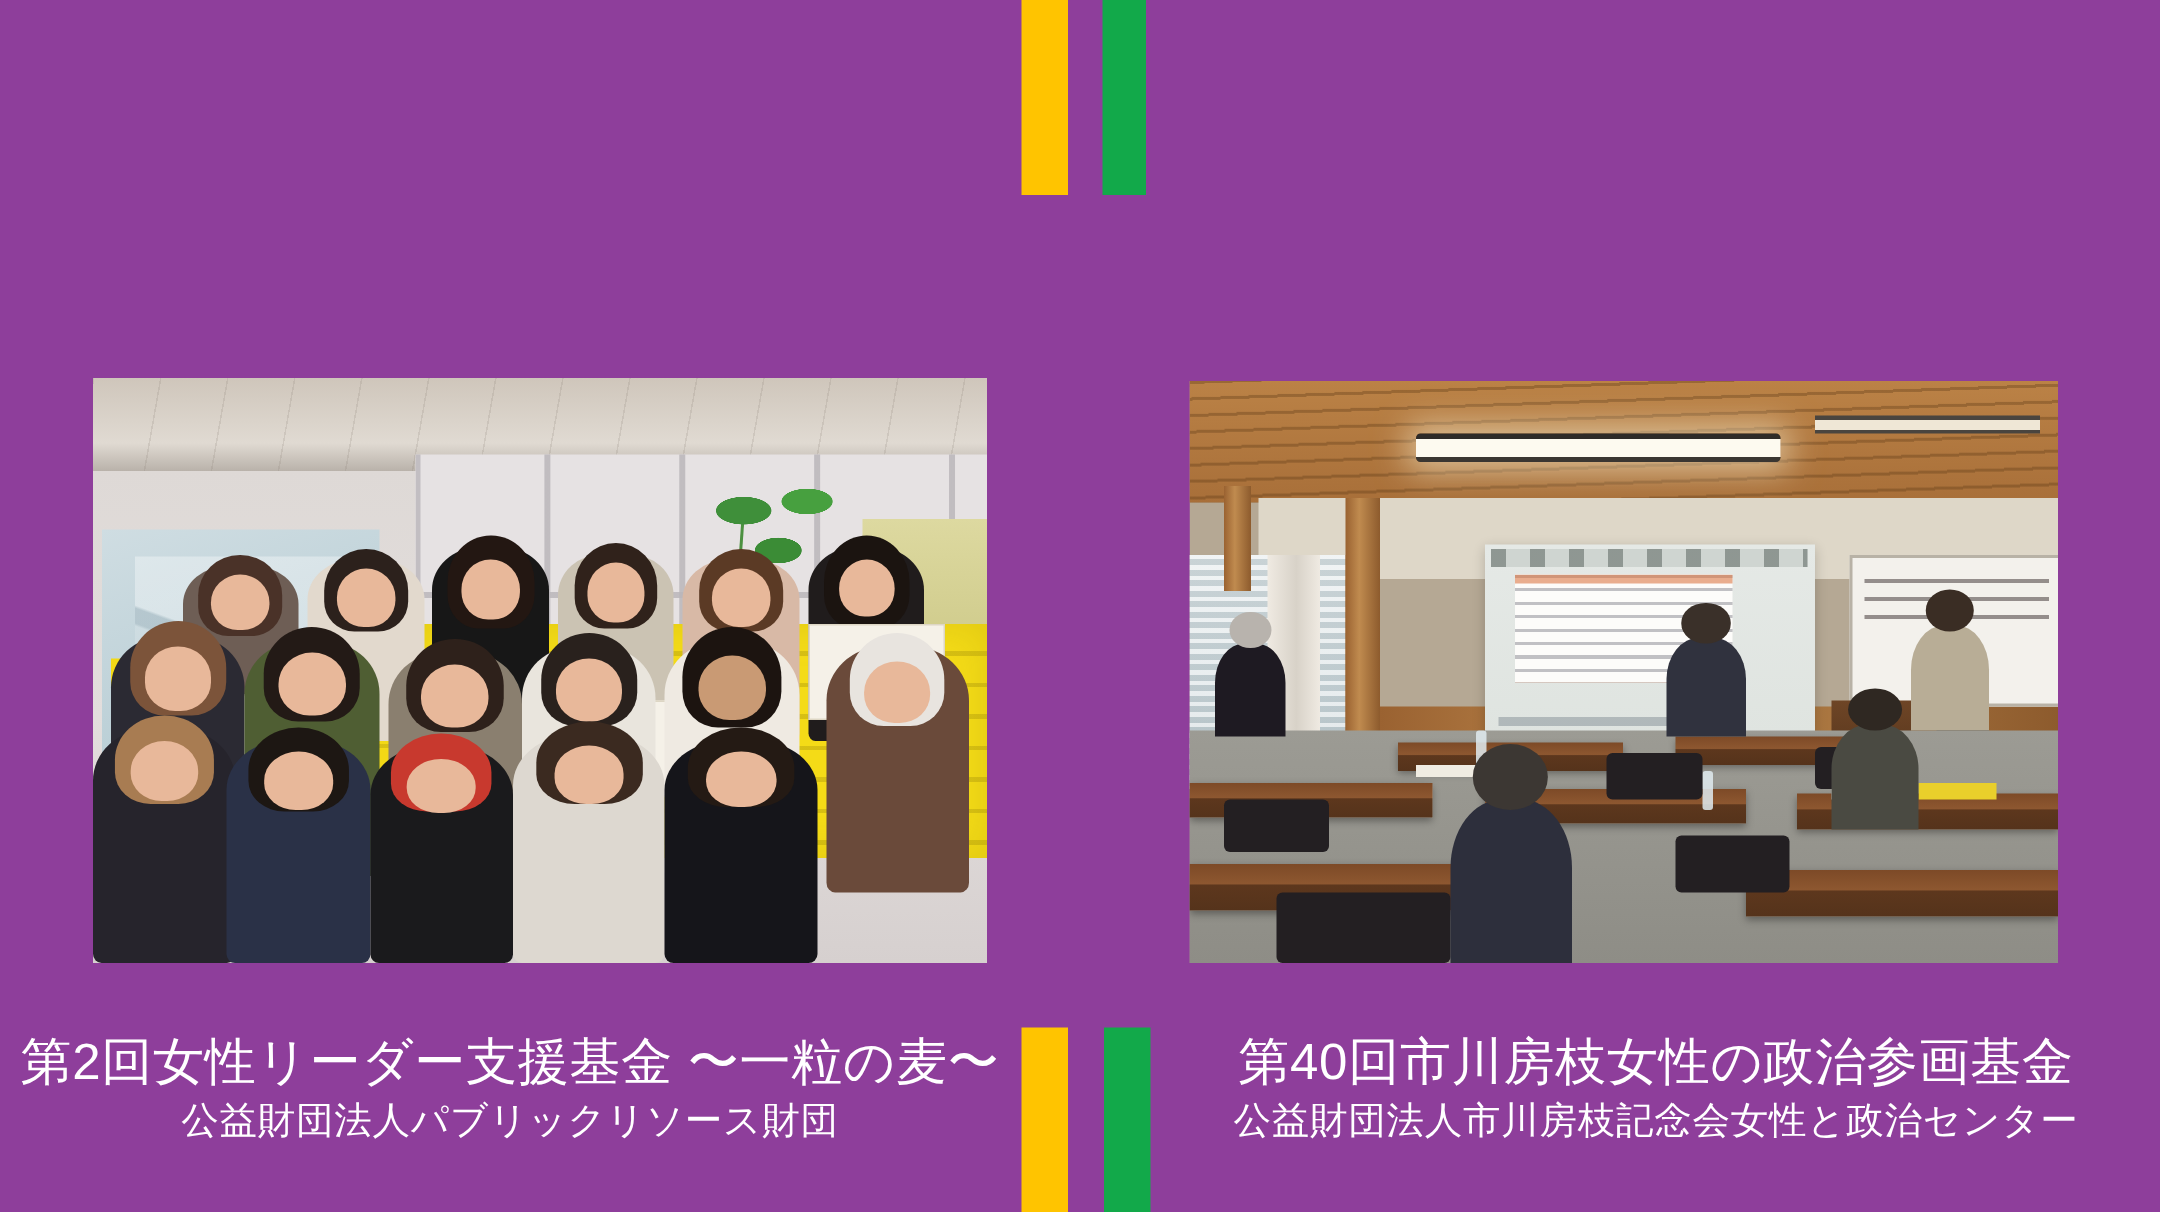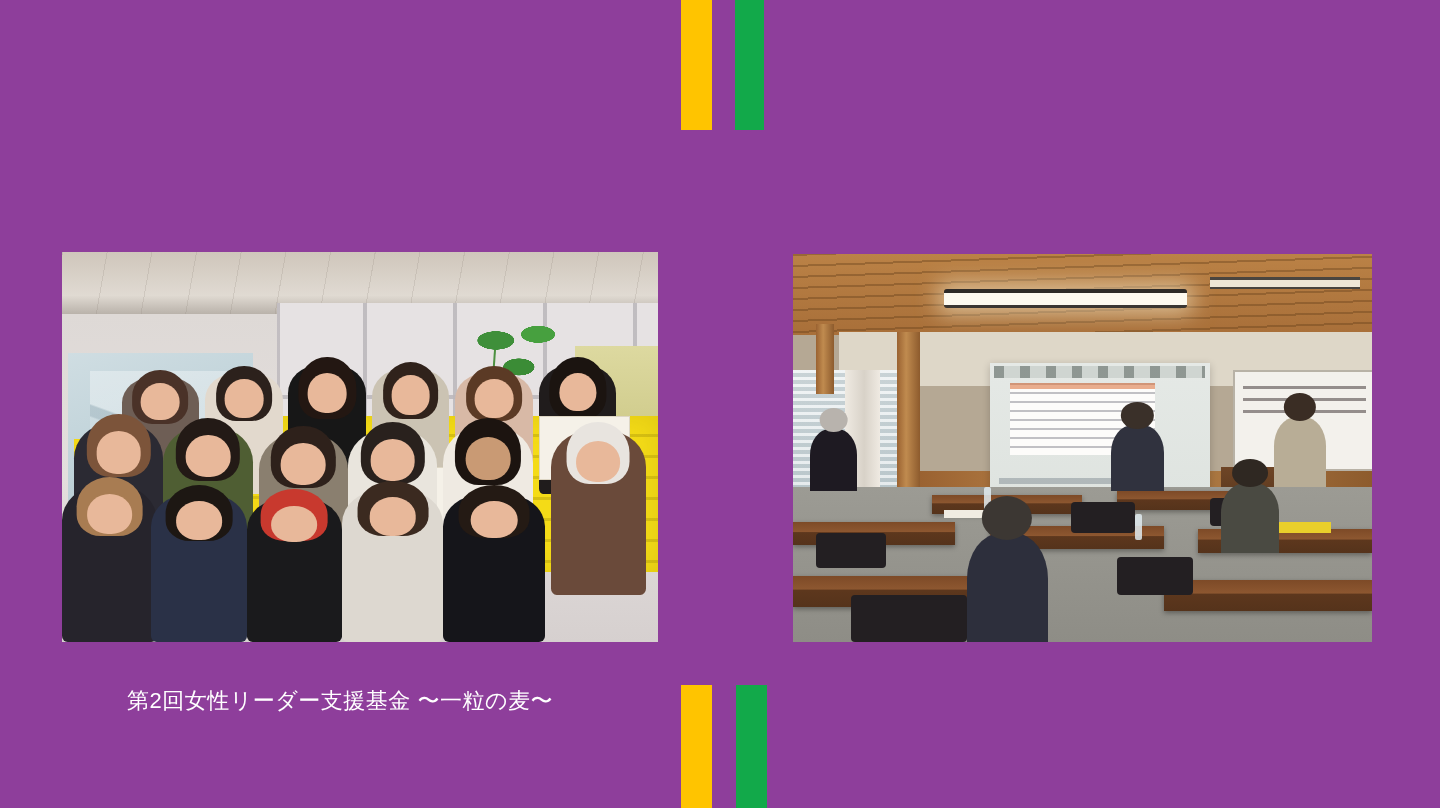--- a/index.html
+++ b/index.html
@@ -247,21 +247,21 @@
   
   .caption {
     position: absolute;
     color: #ffffff;
     text-align: center;
     line-height: 1.32;
     white-space: nowrap;
   }
   #caption-left  { left: 0px;   top: 686px; width: 680px; }
   #caption-right { left: 768px; top: 686px; width: 672px; }
-  .caption .line1 { font-size: 22px; letter-spacing: .5px; }
+  .caption .line1 { font-size: 34px; letter-spacing: .5px; }
   .caption .line2 { font-size: 25px; letter-spacing: .5px; }
 </style>
 </head>
 <body>
 
 <div id="slide">
 
   <div class="bar-top" id="bar-top-yellow"></div>
   <div class="bar-top" id="bar-top-green"></div>
 
@@ -411,15 +411,20 @@
     <div class="seated" style="left:74%;top:59%;width:10%;height:18%;background:#4a4a42;">
       <div class="h" style="background:#2f2822;"></div>
     </div>
   </div>
 
   <div class="bar-bottom" id="bar-bottom-yellow"></div>
   <div class="bar-bottom" id="bar-bottom-green"></div>
 
   <div class="caption" id="caption-left">
     <div class="line1">第2回女性リーダー支援基金 〜一粒の麦〜</div>
+    <div class="line2">公益財団法人パブリックリソース財団</div>
   </div>
+  <div class="caption" id="caption-right">
+    <div class="line1">第40回市川房枝女性の政治参画基金</div>
+    <div class="line2">公益財団法人市川房枝記念会女性と政治センター</div>
+  </div>
 
 </div>
 
 </body></html>

